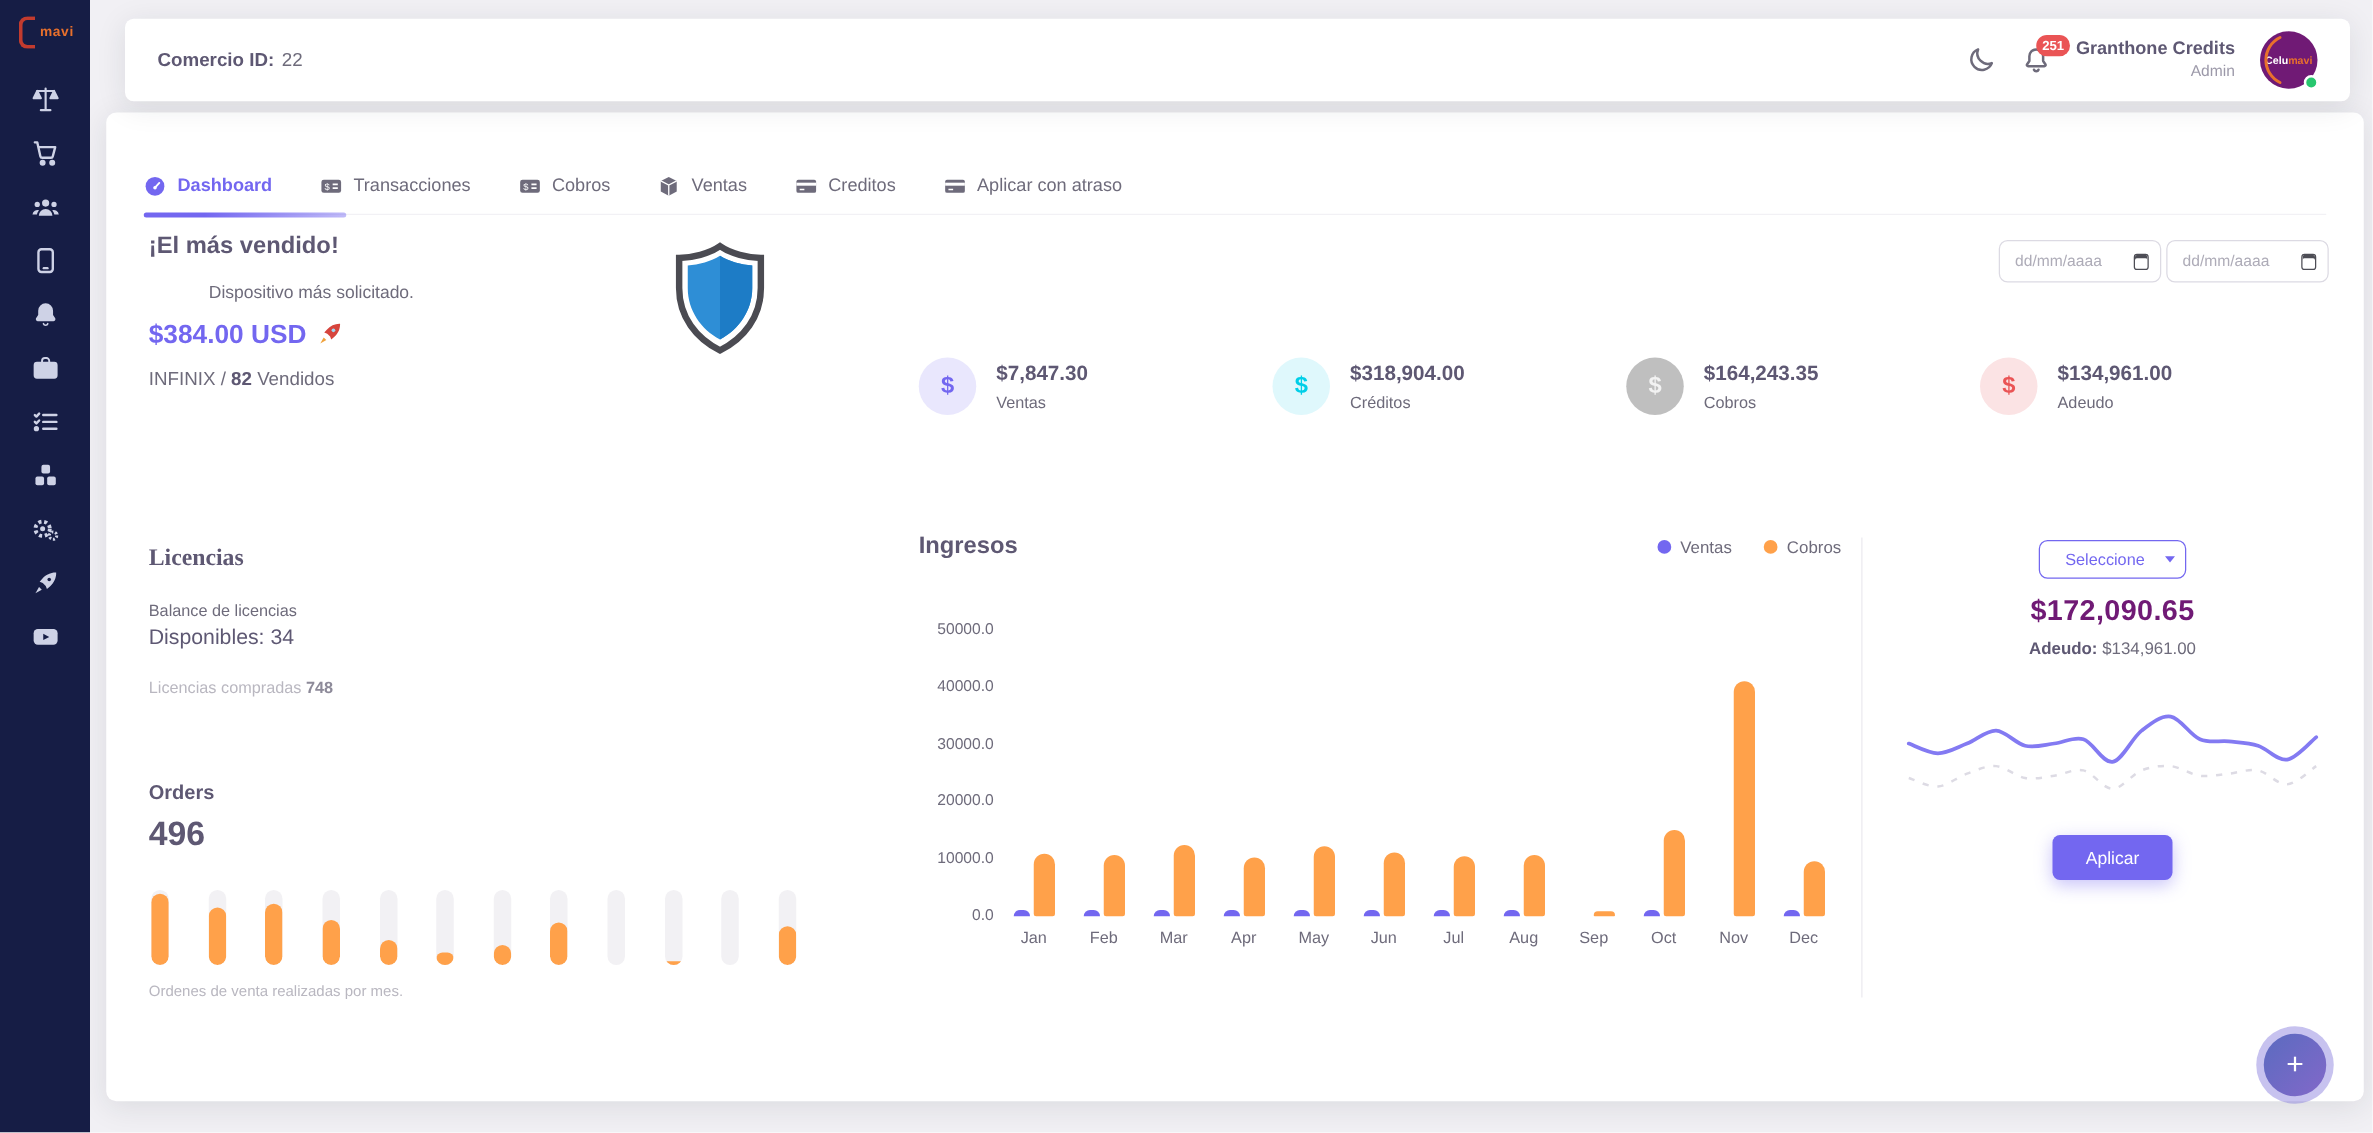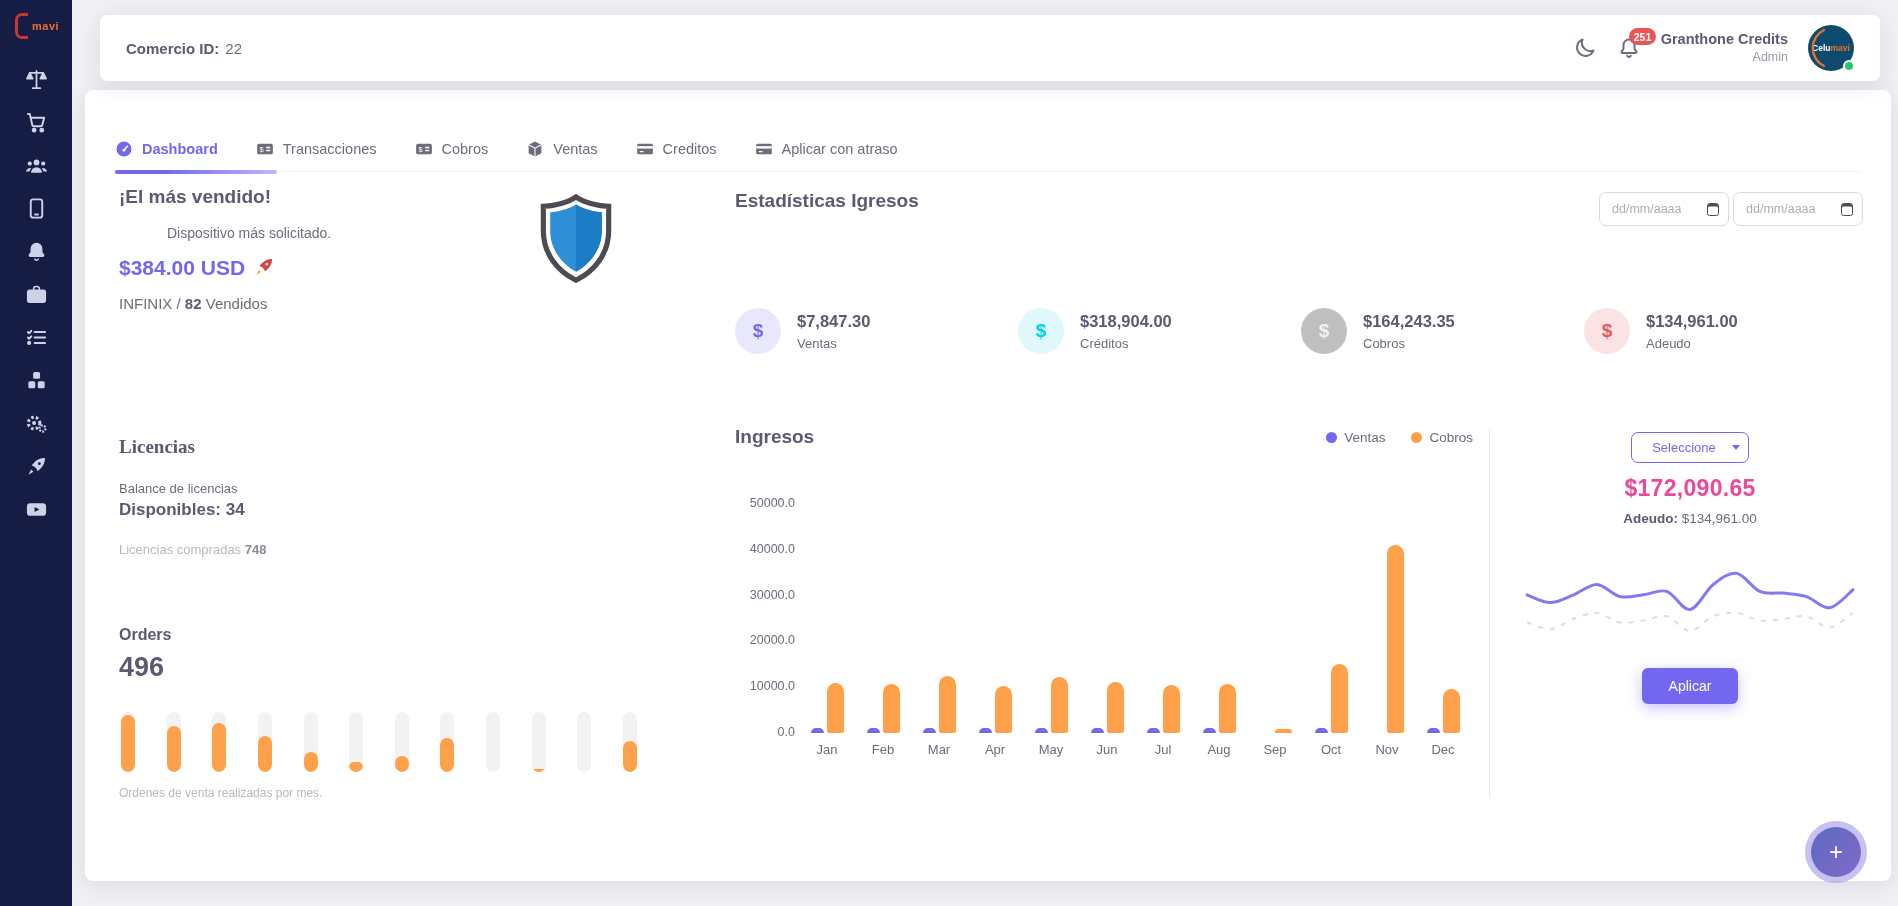--- a/index.html
+++ b/index.html
@@ -25,21 +25,21 @@
   .comercio span { color:#6e6b7b; font-weight:normal; }
   .top-right { display:flex; align-items:center; gap:20px; }
   .icon-btn { width:24px; height:24px; color:#6e6b7b; cursor:pointer; position:relative; }
   .icon-btn svg { width:24px; height:24px; }
   .badge { position:absolute; top:-8px; left:12px; min-width:27px; height:17px; background:#ea5455;
     color:#fff; font-size:10.5px; font-weight:bold; border-radius:9px; display:flex; align-items:center;
     justify-content:center; padding:0 5px; }
   .user-meta { text-align:right; line-height:1.3; }
   .user-name { font-size:14.5px; font-weight:bold; color:#5e5873; }
   .user-role { font-size:12.5px; color:#9c99a9; }
-  .avatar { width:46px; height:46px; border-radius:50%; background:#0c4a6e; position:relative; cursor:pointer;
+  .avatar { width:46px; height:46px; border-radius:50%; background:#701a75; position:relative; cursor:pointer;
     display:flex; align-items:center; justify-content:center; overflow:visible; }
   .avatar-label { font-size:8.5px; font-weight:bold; color:#fff; }
   .avatar-label i { color:#e8702c; font-style:normal; }
   .avatar svg.arc { position:absolute; left:0; top:0; width:46px; height:46px; }
   .status-dot { position:absolute; right:-1px; bottom:-1px; width:12px; height:12px; border-radius:50%;
     background:#28c76f; border:2px solid #fff; }
   
   .main-card { position:absolute; left:85px; top:90px; width:1806px; height:791px; background:#fff;
     border-radius:8px; box-shadow:0 4px 24px rgba(34,41,47,.10); }
   
@@ -73,21 +73,21 @@
   .stat-row { display:flex; margin-top:96px; }
   .stat { width:285px; display:flex; align-items:center; gap:16px; }
   .stat-ic { width:46px; height:46px; border-radius:50%; display:flex; align-items:center; justify-content:center;
     font-size:19px; font-weight:bold; }
   .stat-val { font-size:16.5px; font-weight:bold; color:#5e5873; margin-bottom:5px; }
   .stat-lab { font-size:13px; color:#6e6b7b; }
   
   .licenses { position:absolute; left:34px; top:346px; width:330px; }
   .lic-title { font-size:19px; font-weight:bold; color:#5e5873; margin-bottom:23px;font-family:Liberation Serif, serif; }
   .lic-balance { font-size:13px; color:#6e6b7b; margin-bottom:4px; }
-  .lic-avail { font-size:17px; font-weight:bold; color:#5e5873; margin-bottom:22px; }
+  .lic-avail { font-size:17px; font-weight:normal; color:#5e5873; margin-bottom:22px; }
   .lic-bought { font-size:13px; color:#b9b7c0; }
   .lic-bought b { color:#8d8a99; }
   .donut { position:absolute; left:385px; top:351px; width:114px; height:114px; border-radius:50%;
     display:flex; align-items:center; justify-content:center; }
   .donut-hole { width:82px; height:82px; border-radius:50%; background:#fff; display:flex; flex-direction:column;
     align-items:center; justify-content:center; }
   .donut-pct { font-size:17px; font-weight:bold; color:#5e5873; }
   .donut-lab { font-size:11.5px; color:#6e6b7b; margin-top:2px; }
   
   .orders { position:absolute; left:34px; top:536px; }
@@ -114,21 +114,21 @@
   .month { width:44px; text-align:center; font-size:13px; color:#6e6b7b; }
   
   .vdivider { position:absolute; left:1404px; top:340px; width:1px; height:368px; background:#eceaf0; }
   .right-panel { position:absolute; left:1405px; top:336px; width:400px; text-align:center; }
   .select-wrap { position:relative; width:118px; margin:6px auto 0; }
   .select-wrap select { width:118px; height:31px; border:1.4px solid #7367f0; border-radius:7px; color:#7367f0;
     font-size:13px; font-family:inherit; padding:0 22px 0 10px; appearance:none; -webkit-appearance:none;
     background:#fff; outline:none; cursor:pointer; text-align:center; }
   .select-arrow { position:absolute; right:9px; top:13px; width:0; height:0; border-left:4.5px solid transparent;
     border-right:4.5px solid transparent; border-top:5.5px solid #7367f0; pointer-events:none; }
-  .rp-amount { font-size:23px; font-weight:bold; color:#ec4899; margin-top:12px; letter-spacing:.3px; }
+  .rp-amount { font-size:23px; font-weight:bold; color:#701a75; margin-top:12px; letter-spacing:.3px; }
   .rp-adeudo { font-size:13.5px; color:#6e6b7b; margin-top:9px; }
   .rp-adeudo b { color:#5e5873; }
   .sparkline { display:block; margin:24px auto 0; }
   .apply-btn { display:block; margin:22px auto 0; width:96px; height:36px; background:#7367f0; color:#fff;
     border:none; border-radius:6px; font-size:14px; font-family:inherit; cursor:pointer; box-shadow:0 4px 14px rgba(115,103,240,.4); }
   
   .fab-ring { position:absolute; left:1805px; top:821px; width:62px; height:62px; border-radius:50%;
     background:rgba(130,120,220,.45); display:flex; align-items:center; justify-content:center; z-index:6; }
   .fab { width:50px; height:50px; border-radius:50%; border:none; cursor:pointer; color:#fff; font-size:24px;
     background:linear-gradient(135deg,#5b6bc0, #8268c9); display:flex; align-items:center; justify-content:center;
@@ -321,21 +321,20 @@
       <span>INFINIX /</span> <b>82</b> <span>Vendidos</span>
     </div>
   </section>
   <svg class="shield" viewBox="0 0 100 110">
     <path d="M50 6 C40 13 24 17 12 17 L12 45 C12 72 28 92 50 103 C72 92 88 72 88 45 L88 17 C76 17 60 13 50 6 Z" fill="#fff" stroke="#4b4b52" stroke-width="6"></path>
     <path d="M50 15 C42 20 30 23.5 20 24 L20 45 C20 66 32.5 83.5 50 93 C67.5 83.5 80 66 80 45 L80 24 C70 23.5 58 20 50 15 Z" fill="#2e8ed6"></path>
     <path d="M50 15 C58 20 70 23.5 80 24 L80 45 C80 66 67.5 83.5 50 93 Z" fill="#1d7cc6"></path>
   </svg>
 
   <section class="stats">
-    <div class="stats-title">Estadísticas Igresos</div>
     <div class="date-filters">
       <span class="date-box">
         <input type="text" placeholder="dd/mm/aaaa" style="">
         <span class="cal-ic"></span>
       </span>
       <span class="date-box">
         <input type="text" placeholder="dd/mm/aaaa" style="">
         <span class="cal-ic"></span>
       </span>
     </div>

